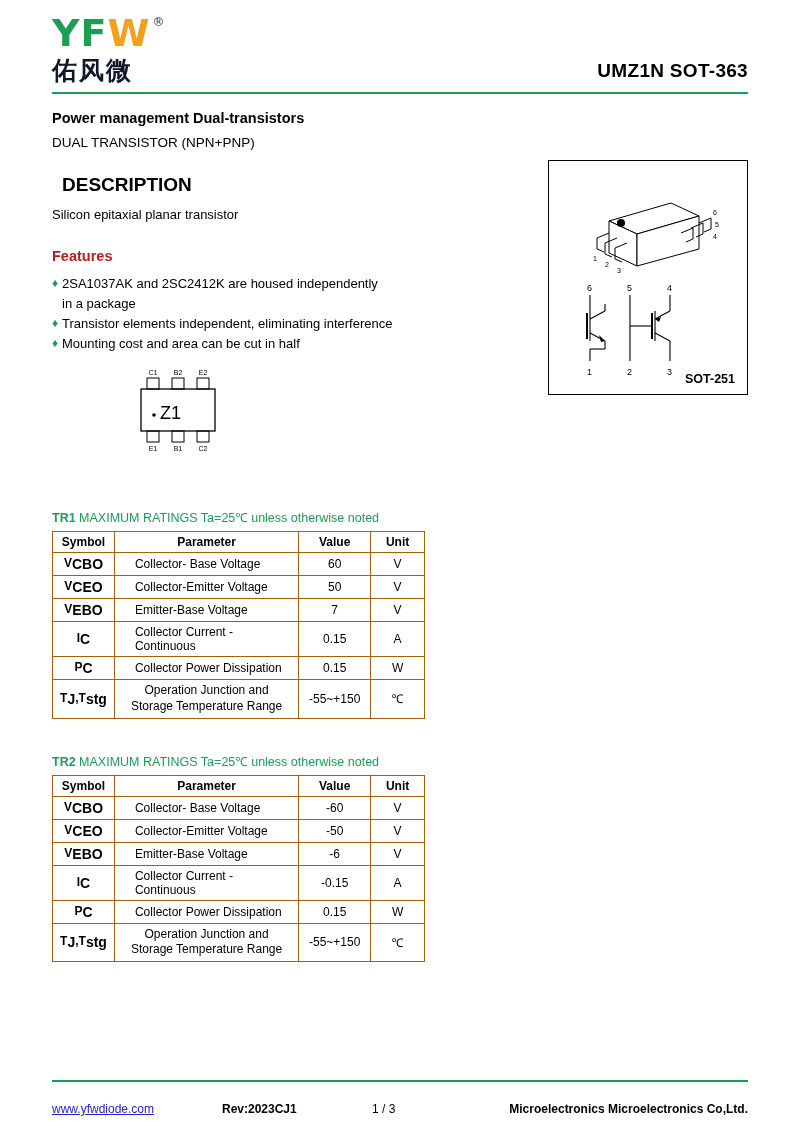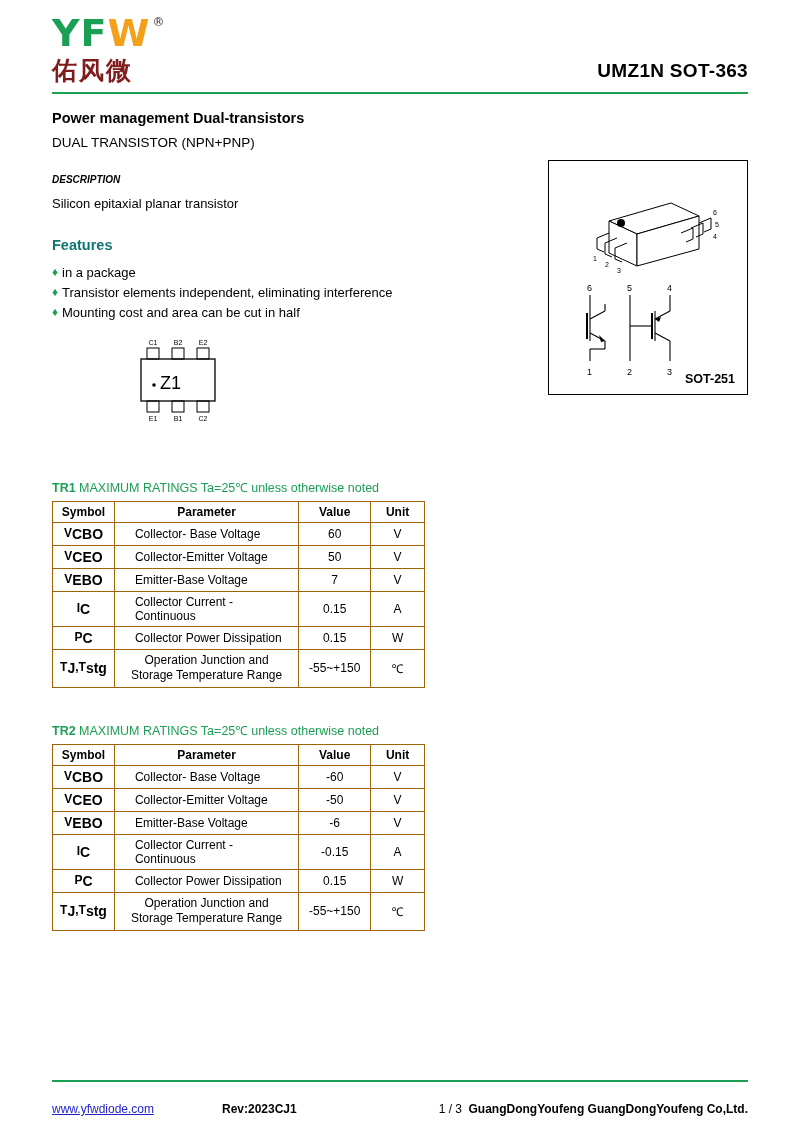--- a/index.html
+++ b/index.html
@@ -41,21 +41,21 @@
   .logo-reg {
     font-size: 12px;
     vertical-align: super;
     color: #333;
     margin-left: 2px;
     margin-top: 2px;
     font-weight: normal;
   }
   .logo-cn {
     font-family: "DejaVu Sans", sans-serif;
-    color: #7f1d1d;
+    color: #0f172a;
     font-weight: bold;
     font-size: 25px;
     letter-spacing: 2px;
     margin-top: 2px;
   }
   .part-title {
     position: absolute;
     right: 52px;
     top: 60px;
     font-size: 19px;
@@ -76,29 +76,28 @@
   .h-bold {
     font-size: 14.5px;
     font-weight: bold;
     margin: 0 0 9px 0;
   }
   .sub-line {
     font-size: 13.5px;
     margin: 0 0 24px 0;
   }
   .sec-title {
-    font-size: 10px;
-    font-weight: bold;
-    margin: 0 0 11px 0;
-    font-style: italic;
+    font-size: 19px;
+    font-weight: bold;
+    margin: 0 0 11px 10px;
   }
   .sec-title-green {
     font-size: 14.5px;
     font-weight: bold;
-    color: #0f766e;
+    color: #b91c1c;
     margin: 0 0 11px 0;
   }
   .body-text { font-size: 13px; margin: 0 0 26px 0; }
 
   .feature-list { list-style: none; margin: 0; padding: 0; }
   .feature-list li {
     font-size: 13px;
     line-height: 1.45;
     margin-bottom: 1px;
     position: relative;
@@ -187,21 +186,21 @@
   .footer-rule { border-top: 2px solid #1a9f54; margin-bottom: 7px; }
   .footer-row {
     display: flex;
     align-items: center;
     font-size: 12px;
     margin-top: 20px;
   }
   .f-left { width: 170px; }
   .f-left a { color: #2222cc; text-decoration: underline; }
   .f-rev { width: 150px; font-weight: bold; }
-  .f-page { width: 90px; text-align: right; }
+  .f-page { width: 90px; text-align: left; }
   .f-right { flex: 1; text-align: right; font-weight: bold; }
 </style>
 </head>
 <body>
 
 <div class="page">
 
   <div class="header">
     <div class="logo-block">
       <div class="logo-row">
@@ -221,21 +220,21 @@
   <div class="content">
 
     <div class="h-bold">Power management Dual-transistors</div>
     <div class="sub-line">DUAL TRANSISTOR (NPN+PNP)</div>
 
     <div class="sec-title">DESCRIPTION</div>
     <div class="body-text">Silicon epitaxial planar transistor</div>
 
     <div class="sec-title-green">Features</div>
     <ul class="feature-list">
-      <li><span class="bullet">♦</span></li>
+      <li><span class="bullet">♦</span><span>2SA1037AK and 2SC2412K are housed independently</span></li>
       <li class="feature-cont"><span>in a package</span></li>
       <li><span class="bullet">♦</span><span>Transistor elements independent, eliminating interference</span></li>
       <li><span class="bullet">♦</span><span>Mounting cost and area can be cut in half</span></li>
     </ul>
 
 
     <div class="marking-drawing">
       <svg width="150" height="90" viewBox="0 0 150 90" xmlns="http://www.w3.org/2000/svg">
 
         <text x="21" y="8" font-size="7" font-family="Liberation Sans, sans-serif" text-anchor="middle">C1</text>
@@ -455,17 +454,17 @@
     </svg>
     <div class="pkg-label">SOT-251</div>
   </div>
 
   <div class="footer">
     <div class="footer-rule"></div>
     <div class="footer-row">
       <div class="f-left"><a href="#">www.yfwdiode.com</a></div>
       <div class="f-rev">Rev:2023CJ1</div>
       <div class="f-page">1 / 3</div>
-      <div class="f-right">GuangDongYoufeng GuangDongYoufeng Co,Ltd.</div>
+      <div class="f-right">Microelectronics Microelectronics Co,Ltd.</div>
     </div>
   </div>
 
 </div>
 
 </body></html>

